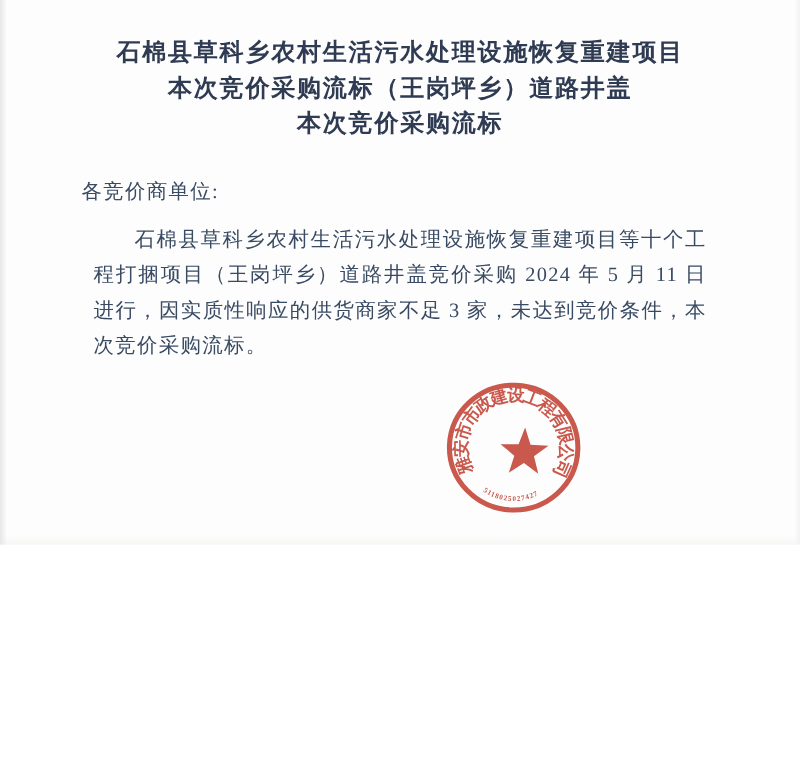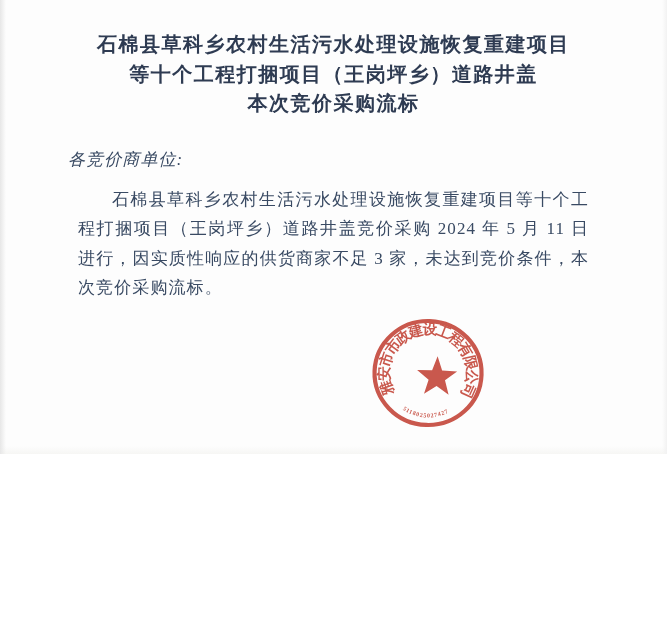--- a/index.html
+++ b/index.html
@@ -41,21 +41,20 @@
     letter-spacing: 1.1px;
     line-height: 29.5px;
   }
   .doc-body p {
     margin: 10px;
     text-indent: 2em;
     text-align: justify;
   }
   .salutation {
     text-align: left;
-    font-style: italic;
   }
   .sign-block {
     position: absolute;
     top: 350px;
     right: 88px;
     text-align: right;
     color: #394a63;
     font-size: 17px;
     letter-spacing: 1.1px;
     line-height: 31px;
@@ -86,21 +85,21 @@
   .stamp .seal-company-text { font-size: 14.5px; }
   .stamp .seal-number-text { font-size: 6px; }
 </style>
 </head>
 <body>
 
 <div class="page">
 
   <div class="doc-title">
     <div>石棉县草科乡农村生活污水处理设施恢复重建项目</div>
-    <div>等十个工程打捆项目（王岗坪乡）道路井盖</div>
+    <div>本次竞价采购流标（王岗坪乡）道路井盖</div>
     <div>本次竞价采购流标</div>
   </div>
 
   <div class="doc-body">
     <div class="salutation">各竞价商单位:</div>
     <p>石棉县草科乡农村生活污水处理设施恢复重建项目等十个工程打捆项目（王岗坪乡）道路井盖竞价采购 2024 年 5 月 11 日进行，因实质性响应的供货商家不足 3 家，未达到竞价条件，本次竞价采购流标。</p>
   </div>
 
 
   <svg class="stamp" viewBox="0 0 114 112" aria-hidden="true">

